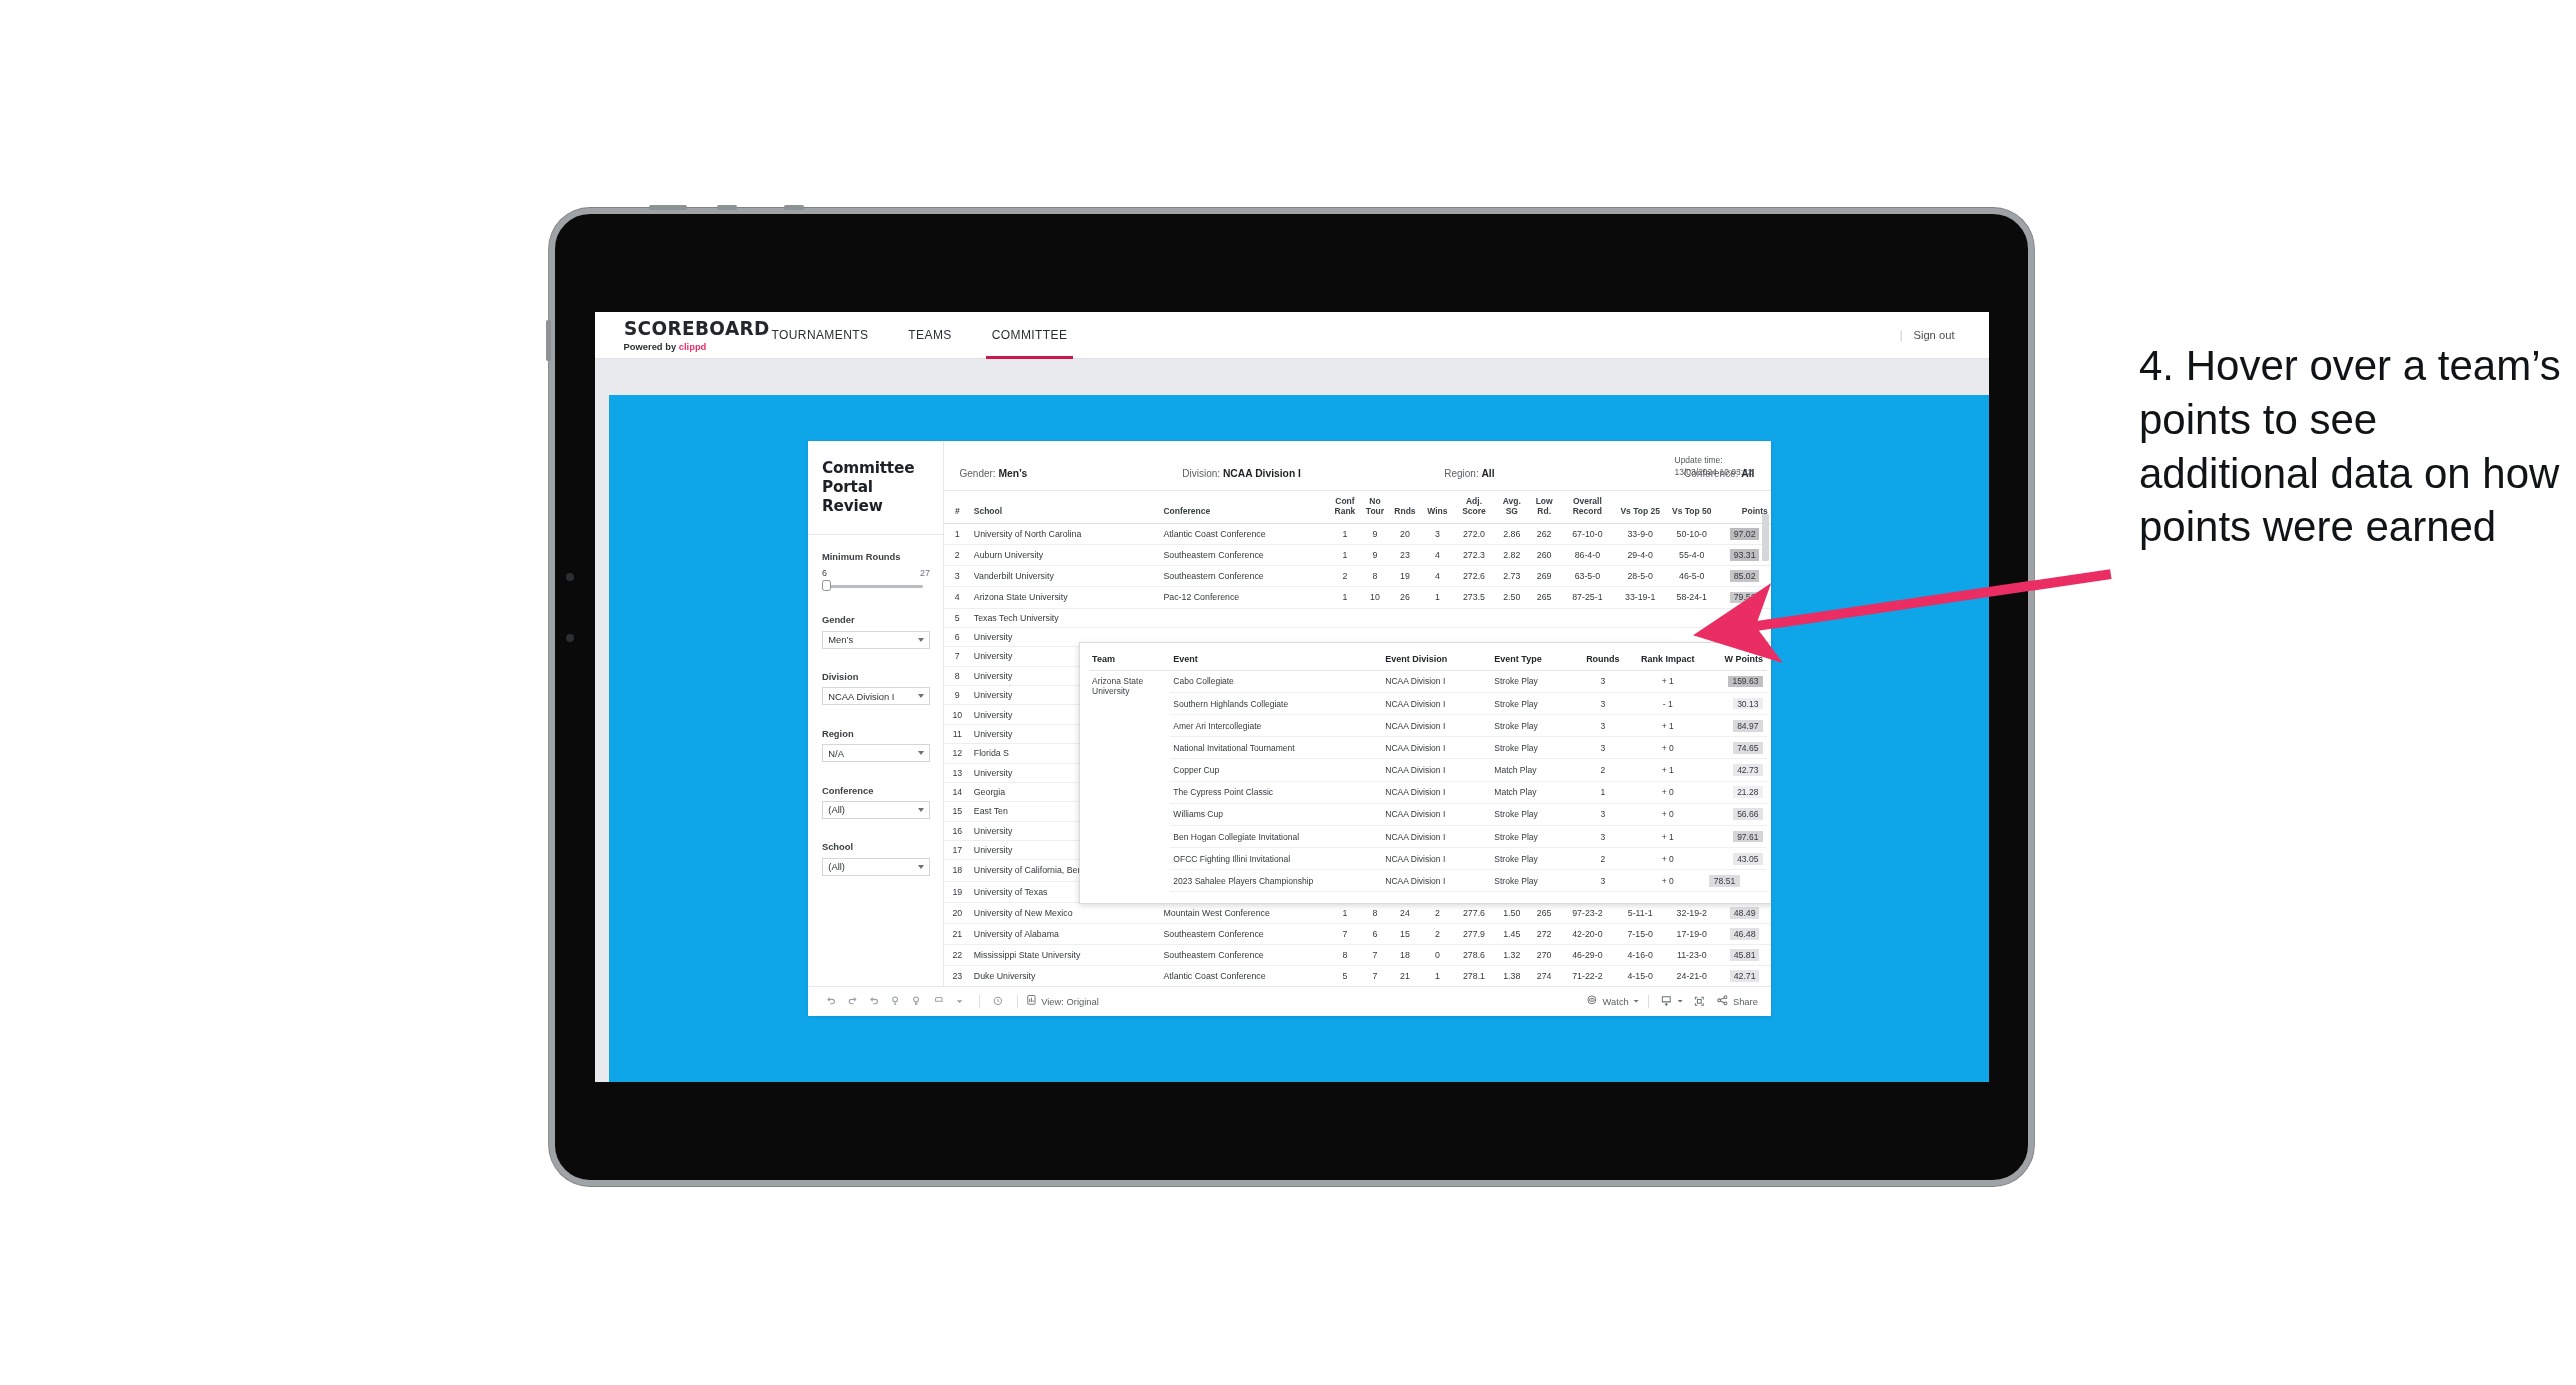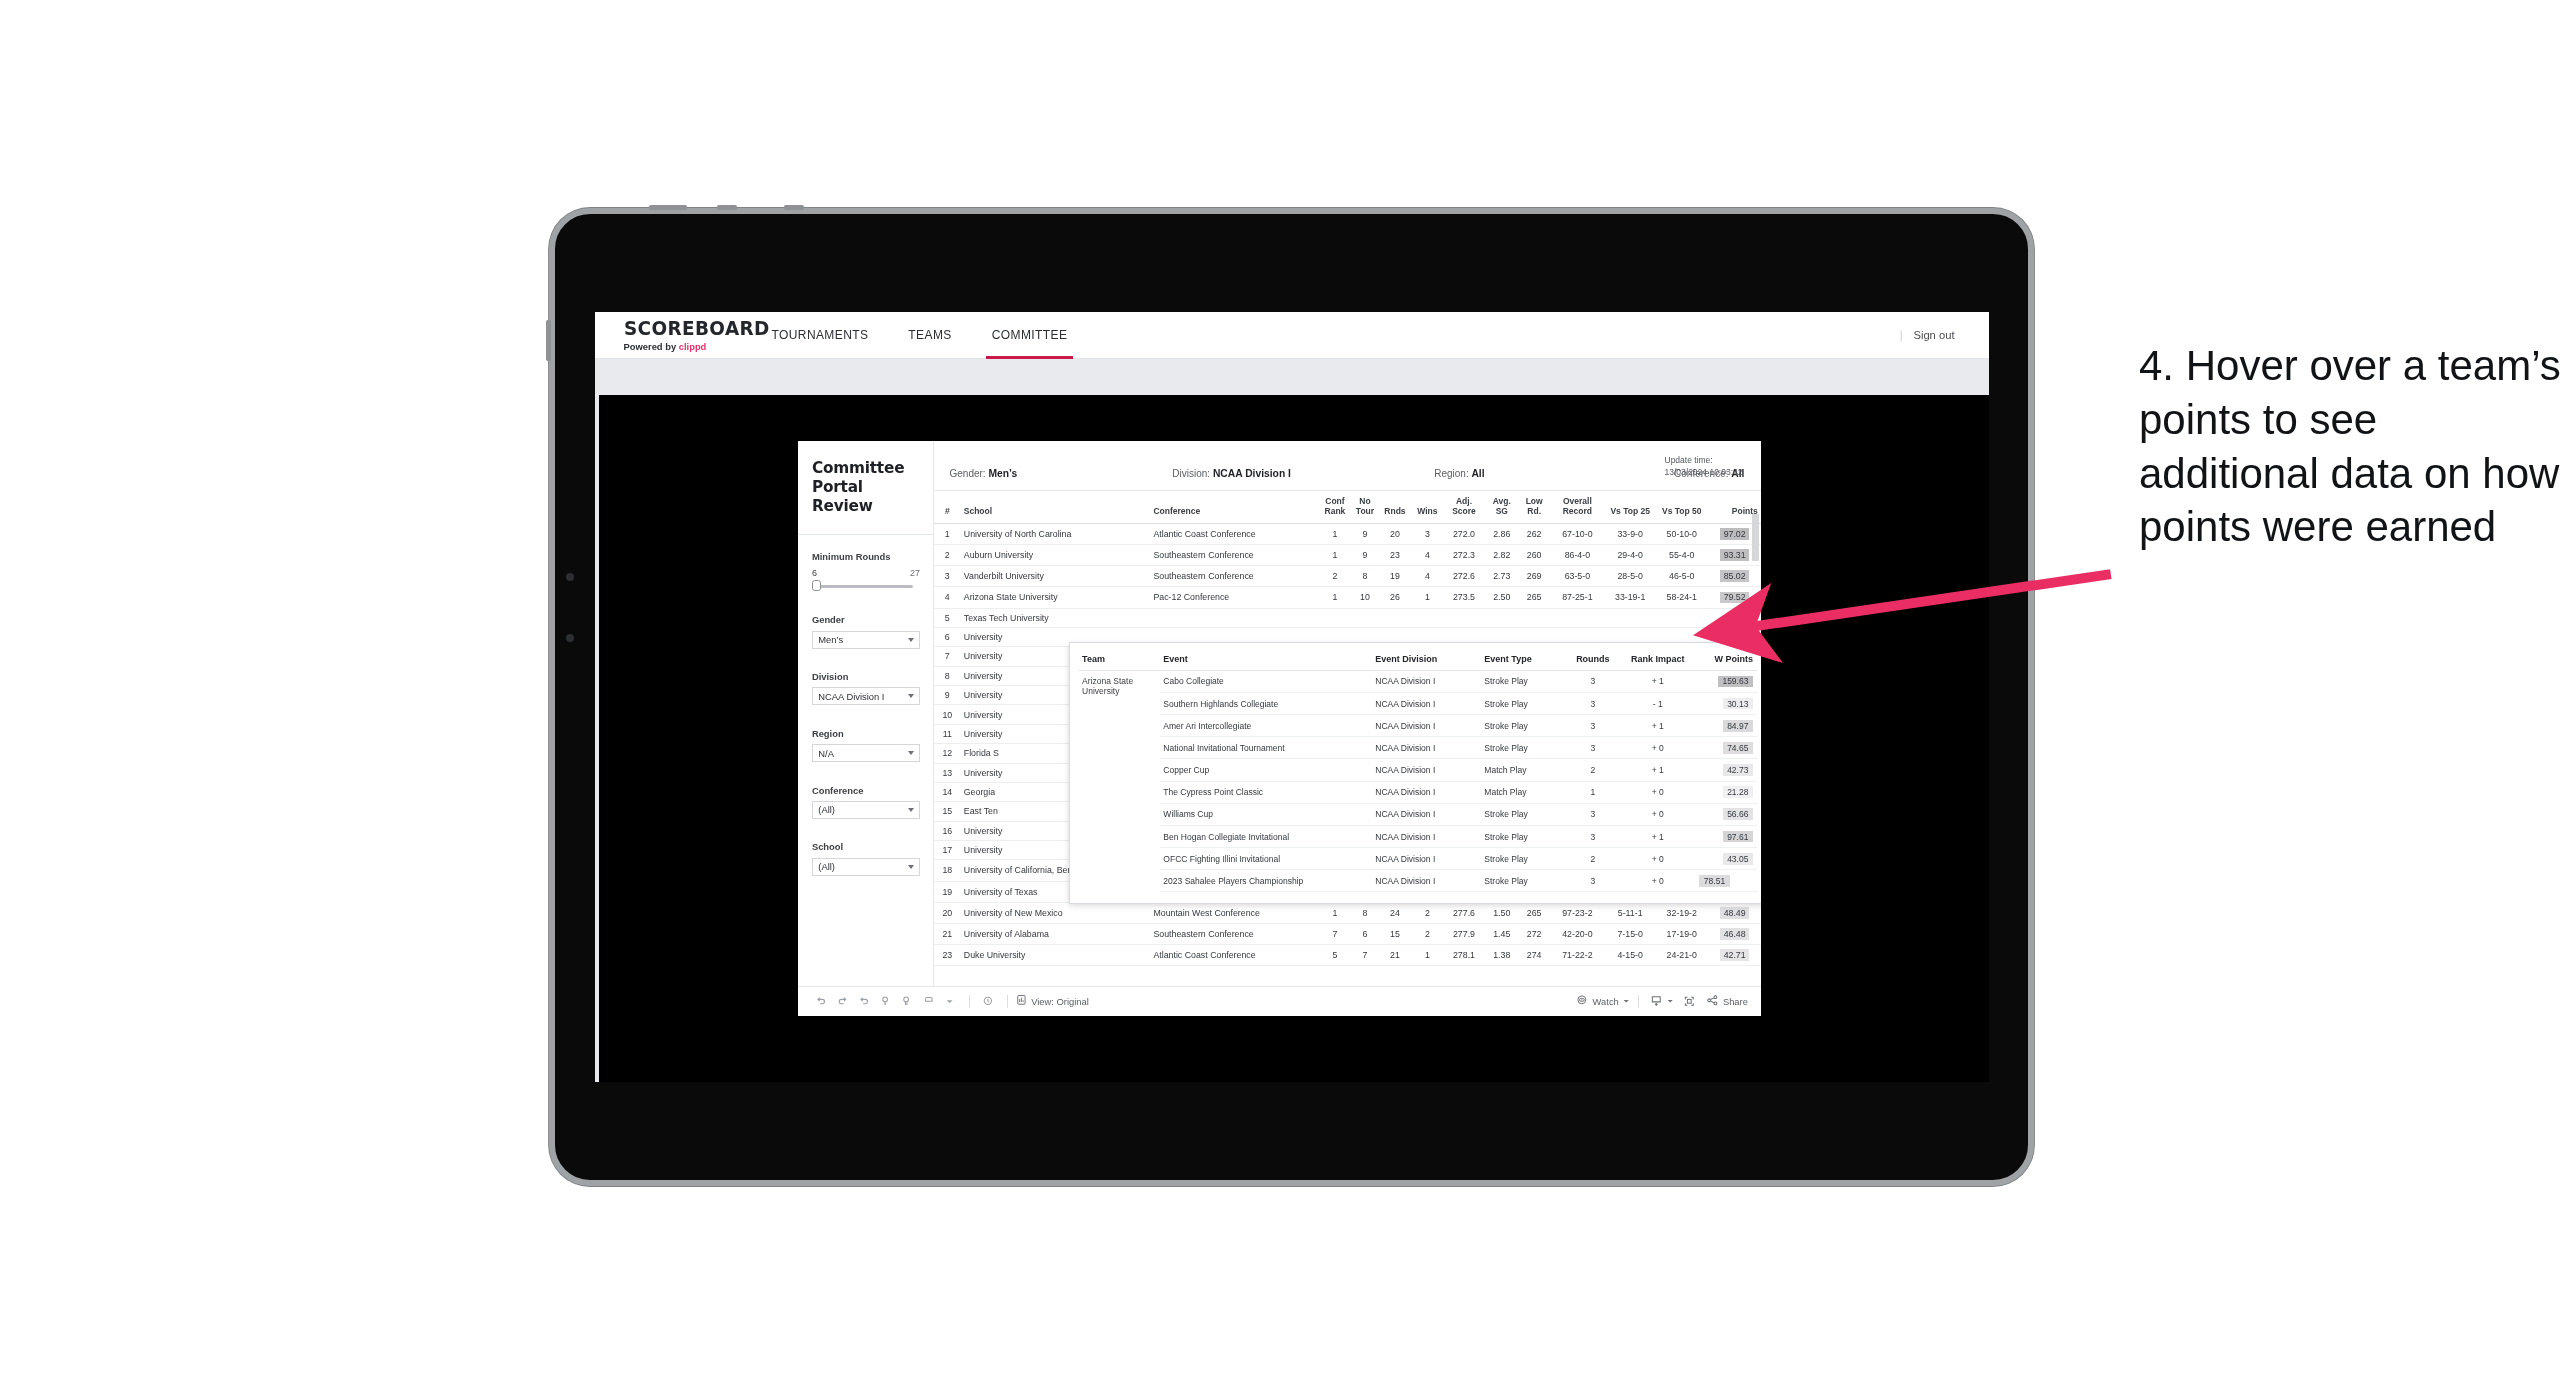--- a/index.html
+++ b/index.html
@@ -69,22 +69,22 @@
     display:flex; align-items:center; padding-left:29px;
   }
   .subnav-item {
     font-size:10.3px; letter-spacing:0.5px; color:#2a2e33;
     padding:0 18px 0 0; margin-right:20px; cursor:pointer;
   }
   .subnav-item.active { color:#e8316a; }
 
   
   .canvas {
-    position:absolute; left:4px; top:83px; width:1394px; height:688px;
-    background:#000000;
+    position:absolute; left:14px; top:83px; width:1394px; height:688px;
+    background:#0ea5e9;
   }
   .viz {
     position:absolute; left:199px; top:46px;
     width:963px; height:575px;
     background:#ffffff;
     box-shadow:0 0.9px 3.6px rgba(0,0,0,0.13);
     display:flex; flex-direction:column;
   }
   .viz-body { display:flex; flex:1; min-height:0; }
 
@@ -680,20 +680,36 @@
                         <td>2</td>
                         <td>277.9</td>
                         <td>1.45</td>
                         <td>272</td>
                         <td>42-20-0</td>
                         <td>7-15-0</td>
                         <td>17-19-0</td>
                         <td class="pts"><span style="background: rgb(226, 226, 228);">46.48</span></td>
                       </tr>
                       <tr>
+                        <td>22</td>
+                        <td class="l">Mississippi State University</td>
+                        <td class="l">Southeastern Conference</td>
+                        <td>8</td>
+                        <td>7</td>
+                        <td>18</td>
+                        <td>0</td>
+                        <td>278.6</td>
+                        <td>1.32</td>
+                        <td>270</td>
+                        <td>46-29-0</td>
+                        <td>4-16-0</td>
+                        <td>11-23-0</td>
+                        <td class="pts"><span style="background: rgb(226, 226, 228);">45.81</span></td>
+                      </tr>
+                      <tr>
                         <td>23</td>
                         <td class="l">Duke University</td>
                         <td class="l">Atlantic Coast Conference</td>
                         <td>5</td>
                         <td>7</td>
                         <td>21</td>
                         <td>1</td>
                         <td>278.1</td>
                         <td>1.38</td>
                         <td>274</td>

